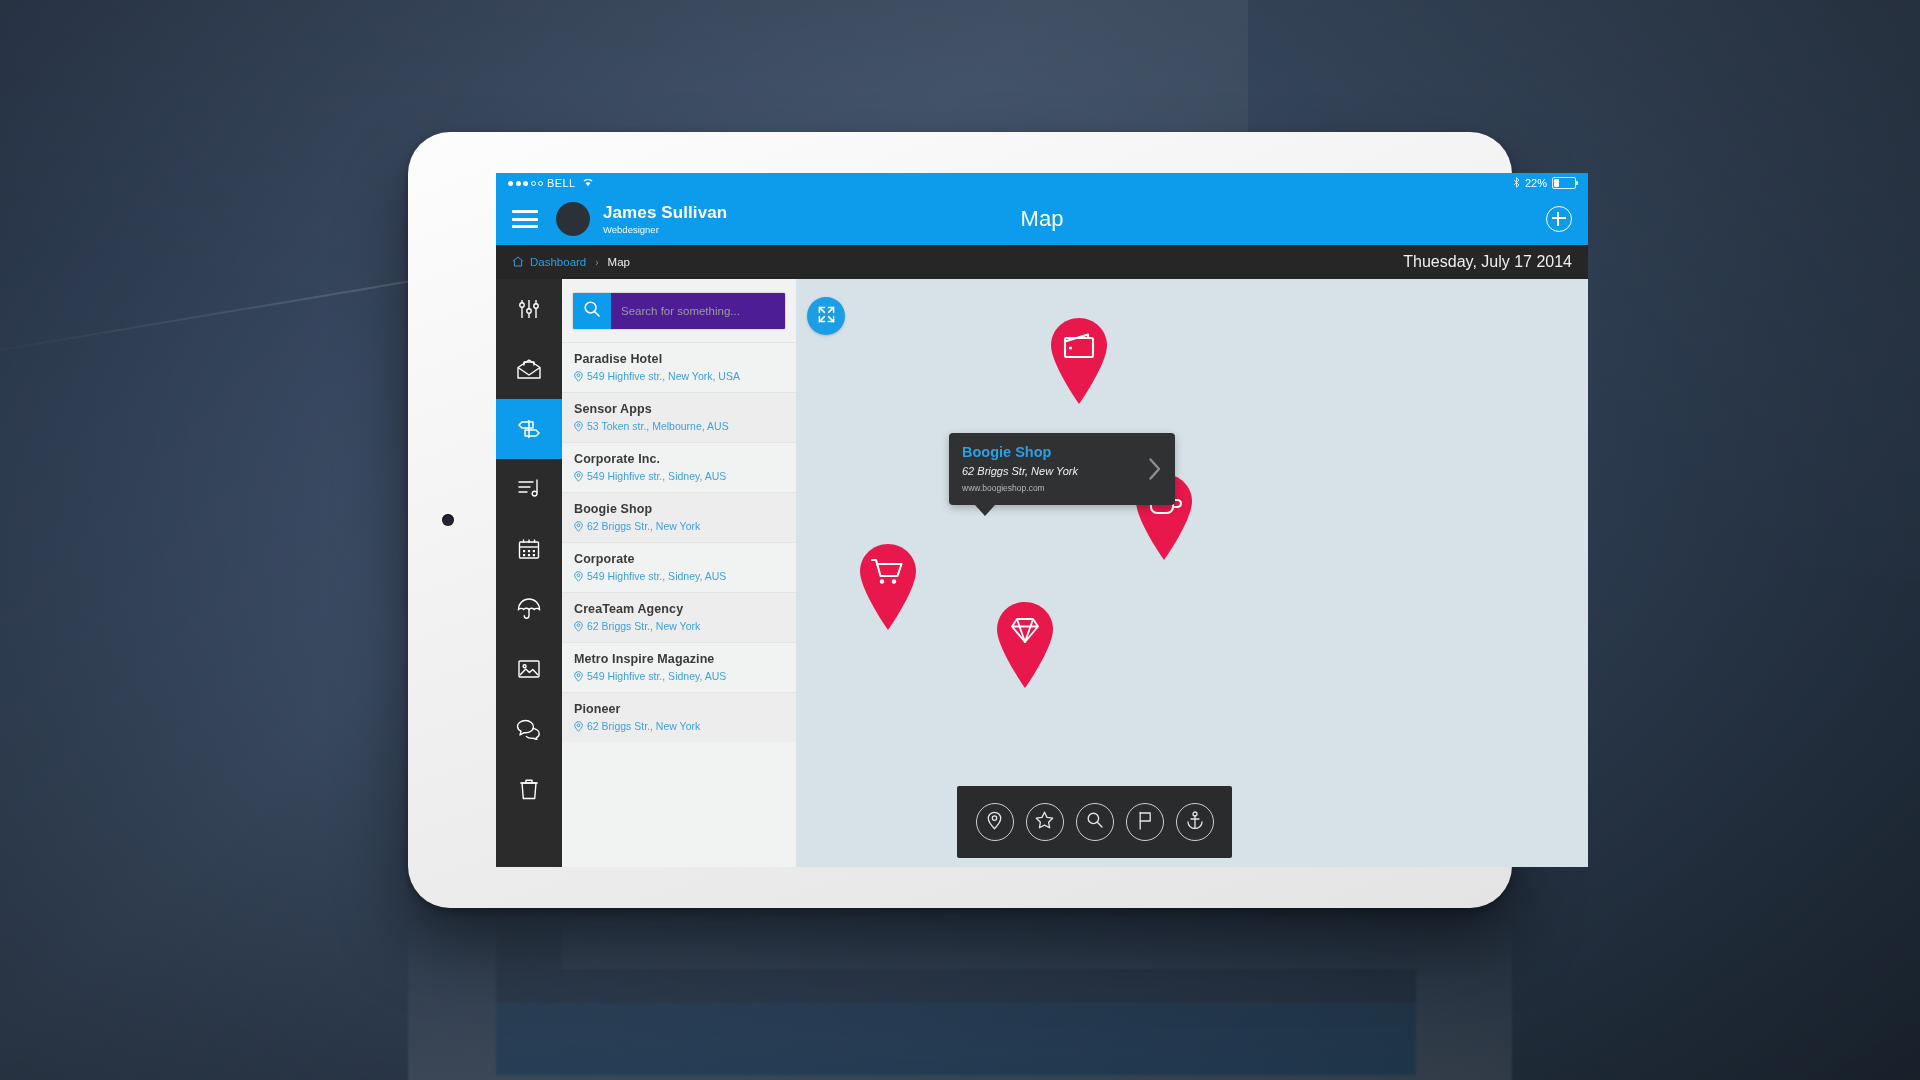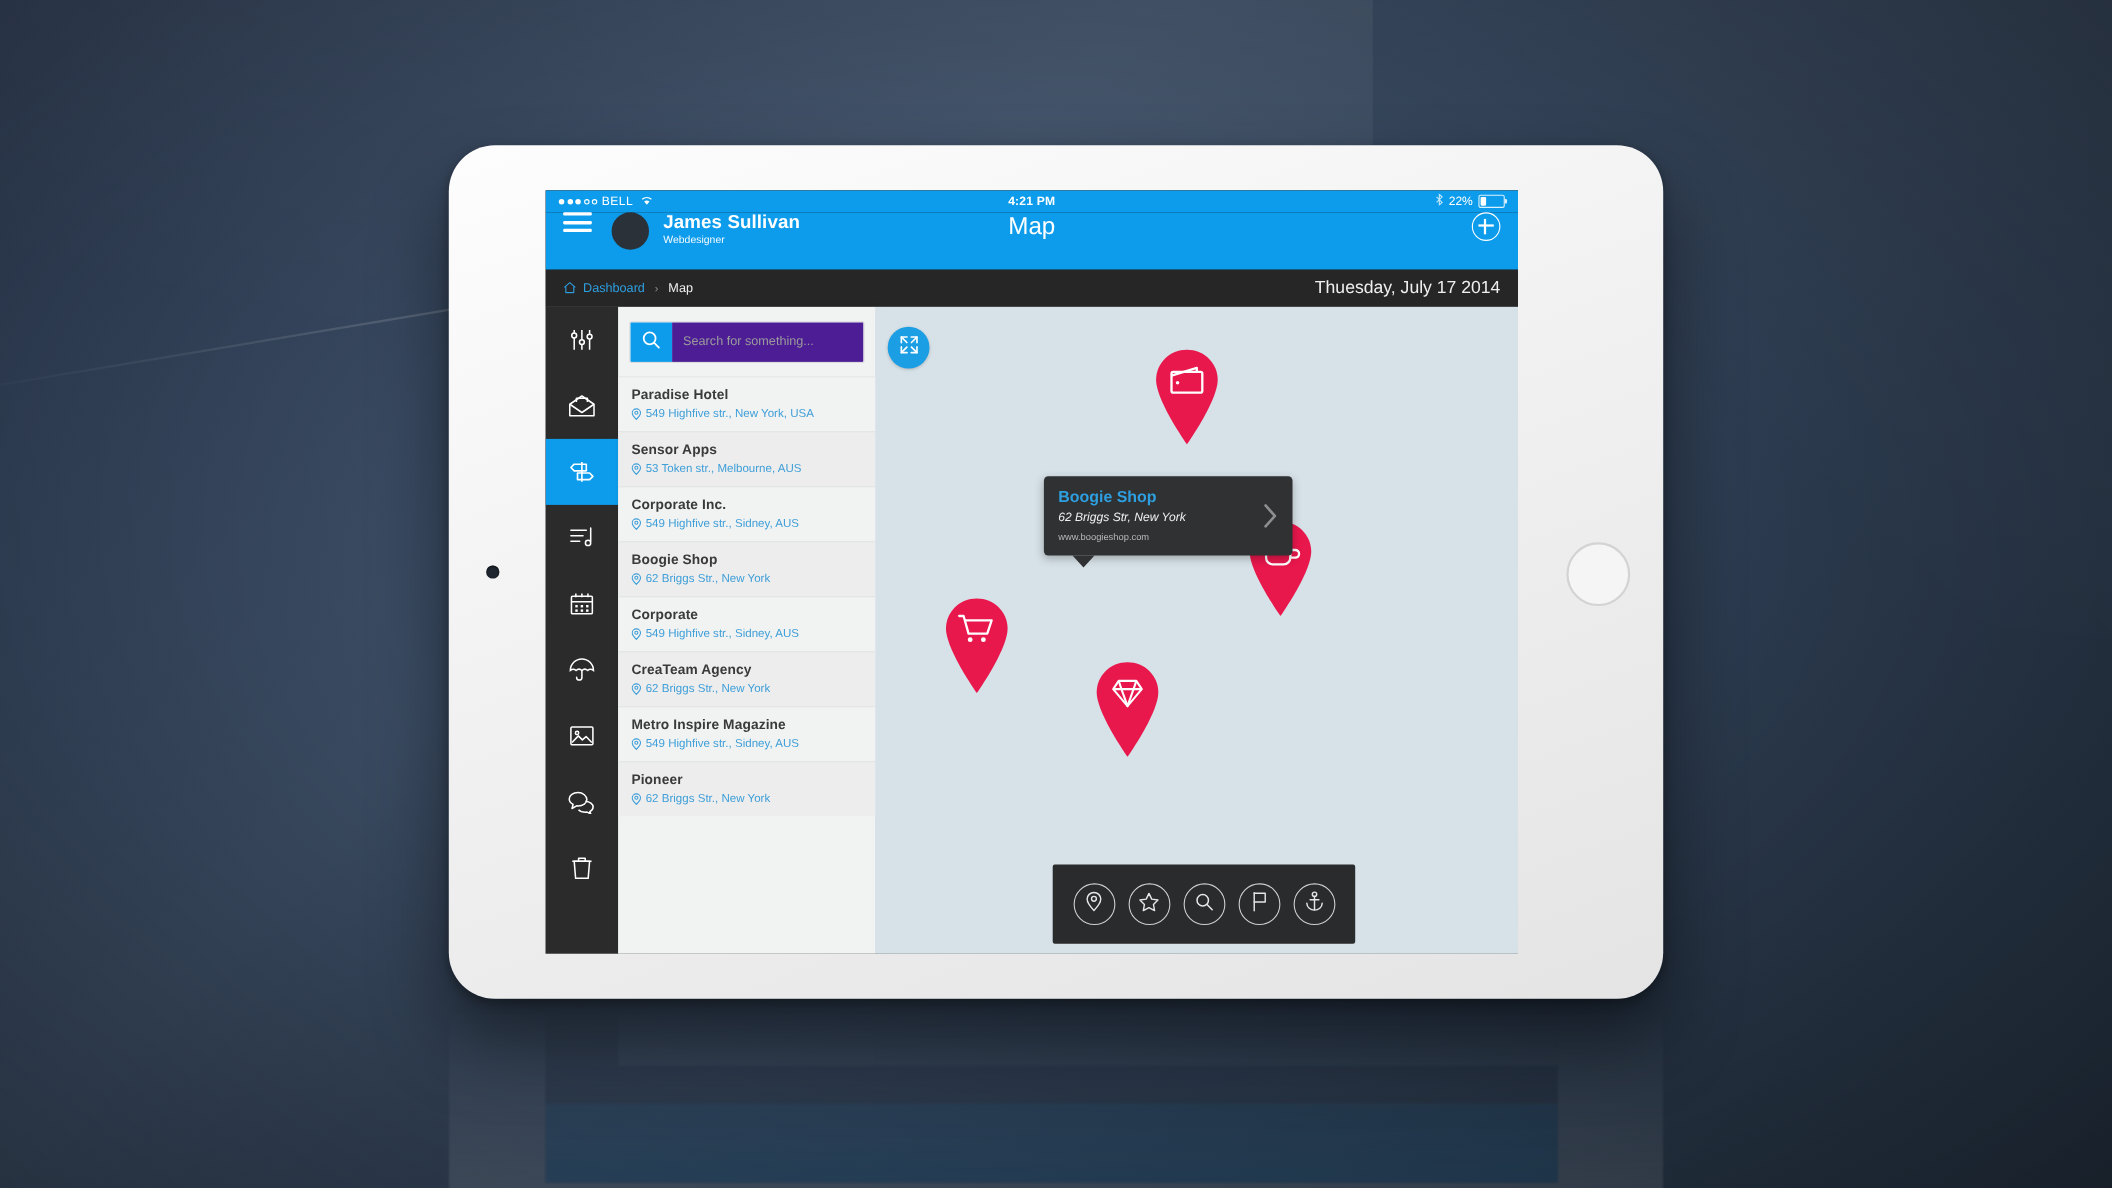--- a/index.html
+++ b/index.html
@@ -36,21 +36,21 @@
   }
 
   
   #tablet{
     position:absolute;left:408px;top:132px;width:1104px;height:776px;
     background:linear-gradient(160deg,#fdfdfd 0%,#f1f1f1 45%,#e4e4e4 100%);
     border-radius:42px;
     box-shadow:0 40px 70px rgba(0,0,0,.45), 0 4px 10px rgba(0,0,0,.3);
   }
   #screen{
-    position:absolute;left:88px;top:41px;width:884px;height:694px;
+    position:absolute;left:88px;top:41px;width:1092px;height:694px;
     background:#0f0f0f;overflow:hidden;
   }
   #home-btn{
     position:absolute;right:30px;top:50%;margin-top:-27px;width:54px;height:54px;
     border-radius:50%;border:2px solid #d3d3d3;background:#f5f5f5;
   }
   #cam{
     position:absolute;left:34px;top:50%;margin-top:-6px;width:12px;height:12px;
     border-radius:50%;background:#1f2630;box-shadow:inset 0 1px 2px rgba(0,0,0,.6);
   }
@@ -84,21 +84,21 @@
   .sb-right{margin-left:auto;display:flex;align-items:center;gap:5px;position:relative;z-index:2;font-size:11px;}
   .batt{
     width:22px;height:10px;border:1px solid rgba(255,255,255,.85);border-radius:2px;
     position:relative;display:inline-block;
   }
   .batt:after{content:"";position:absolute;right:-3px;top:3px;width:2px;height:4px;background:rgba(255,255,255,.85);border-radius:0 1px 1px 0;}
   .batt span{position:absolute;left:1px;top:1px;bottom:1px;width:22%;background:#fff;border-radius:1px;display:block;}
 
   
   .appbar{
-    height:52px;background:#0d9ceb;display:flex;align-items:flex-start;padding:0 16px;
+    height:52px;background:#0d9ceb;display:flex;align-items:center;padding:0 16px;
     position:relative;color:#fff;
   }
   .burger{width:26px;height:18px;display:flex;flex-direction:column;justify-content:space-between;cursor:pointer;}
   .burger i{display:block;height:3px;background:#fff;border-radius:1px;}
   .avatar{width:34px;height:34px;border-radius:50%;background:#2b3138;margin-left:18px;flex:none;}
   .user{margin-left:13px;line-height:1;}
   .user .name{font-size:17px;font-weight:bold;letter-spacing:.1px;}
   .user .role{font-size:9.5px;margin-top:4px;opacity:.95;}
   .apptitle{
     position:absolute;left:0;right:0;text-align:center;font-size:22px;font-weight:normal;
@@ -214,21 +214,20 @@
             <i class="off"></i>
         </span>
         <span class="sb-carrier">BELL</span>
         <span class="wifi">
           <svg width="12" height="10" viewBox="0 0 12 10">
               <path d="M6 9.2 3.6 6.1a4 4 0 0 1 4.8 0L6 9.2z" fill="#fff"></path>
               <path d="M1.8 4.1a6.6 6.6 0 0 1 8.4 0" stroke="#fff" stroke-width="1.1" fill="none"></path>
             </svg>
         </span>
       </div>
-      <div class="sb-center">4:21 PM</div>
       <div class="sb-right">
         <span>
           <svg width="7" height="11" viewBox="0 0 7 11">
               <path d="M1 3l5 5-2.5 2.2V.8L6 3 1 8" stroke="rgba(255,255,255,.75)" stroke-width="1" fill="none"></path>
             </svg>
         </span>
         <span>22%</span>
         <span class="batt">
             <span></span>
           </span>

